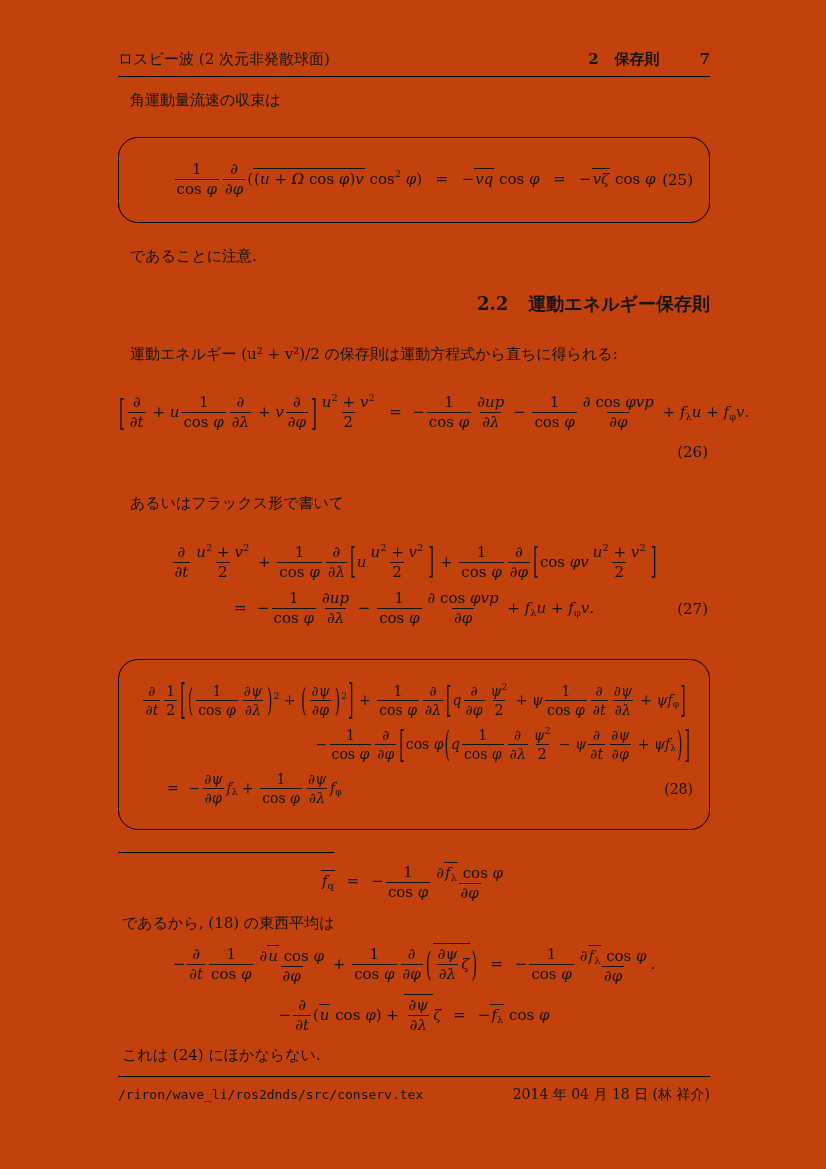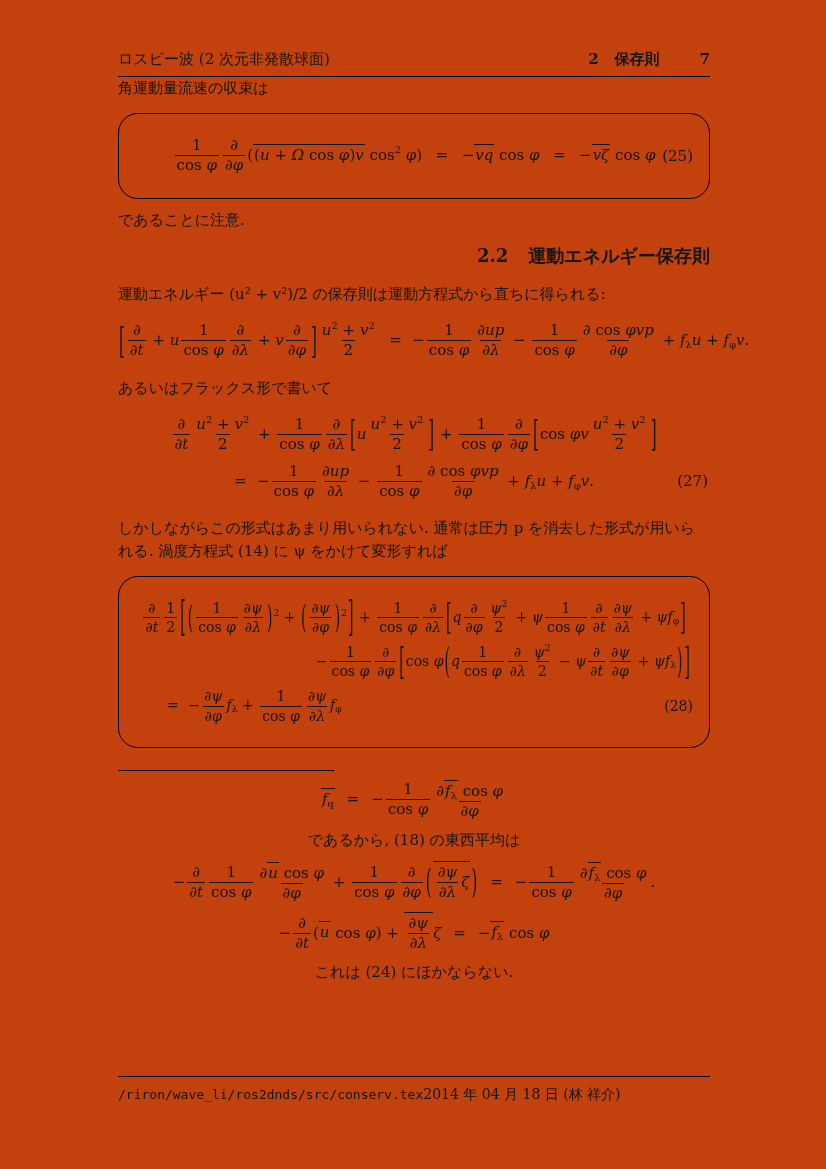--- a/index.html
+++ b/index.html
@@ -11,21 +11,21 @@
     font-size:15px;line-height:1.5;
     display:flex;flex-direction:column;position:relative;overflow:hidden;
   }
   
   .hdr{display:flex;justify-content:space-between;align-items:baseline;
        border-bottom:1px solid #000;padding-bottom:5px;}
   .hdr-right{font-weight:bold;}
   .hdr-page{margin-left:40px;font-weight:bold;}
   .hdr-secno{margin-right:16px;}
   
-  p.para{margin:0;}
+  p.para{margin:12px;}
   .mt-lg{margin-top:26px;} .mt-sm{margin-top:10px;}
   
   .sec{margin:14px 0 16px;font-size:18px;font-weight:bold;line-height:1.2;text-align:right;}
   .sec .secnum{font-family:"DejaVu Serif","Liberation Serif",serif;margin-right:20px;}
   .sec .sectitle{font-family:"DejaVu Sans","Liberation Sans",sans-serif;}
   
   .eqbox{border:1.2px solid #000;border-radius:20px;padding:14px 14px;margin:14px 0 10px;}
   
   .eq{margin:8px 0;}
   .eqline{position:relative;margin:9px 0;}
@@ -40,25 +40,25 @@
   .md{display:block;border-top:1px solid currentColor;padding:1px 2px 0;text-align:right;}
   .mo{display:inline-block;border-top:1px solid currentColor;padding:2px 1px 0;line-height:1.1;}
   .mg{display:inline-block;vertical-align:middle;transform-origin:50% 50%;margin:0 1px;}
   sup.ms{font-size:66%;vertical-align:0.65em;line-height:0;}
   sub.mb{font-size:66%;vertical-align:-0.3em;line-height:0;}
   .msp{display:inline-block;}
   .eq28{font-size:14px;}
   
   .footnote{margin-top:10px;font-size:15px;}
   .fnrule{width:216px;border-top:1px solid #000;margin:2px 0 8px;}
-  .footnote p.para{margin:8px 4px;text-align:center;}
+  .footnote p.para{margin:8px 4px;}
   .footnote .eq{margin:4px 0;}
   
   .ftr{margin-top:auto;border-top:1px solid #000;padding-top:7px;
-       display:flex;align-items:baseline;font-size:14px;}
+       display:flex;justify-content:space-between;align-items:baseline;font-size:14px;}
   .f-path{font-family:"DejaVu Sans Mono","Liberation Mono",monospace;font-size:13px;}
 </style>
 </head>
 <body>
 
 <div class="page">
 
   <div class="hdr">
     <span class="hdr-title">ロスビー波 (2 次元非発散球面)</span>
     <span class="hdr-right">
@@ -110,20 +110,21 @@
           </span><span class="mf">
             <span class="mn"><span class="mi">∂up</span></span>
             <span class="md"><span class="mi">∂λ</span></span>
           </span><span class="mr"> − </span><span class="mf">
             <span class="mn"><span class="mr">1</span></span>
             <span class="md"><span class="mr">cos </span><span class="mi">φ</span></span>
           </span><span class="mf">
             <span class="mn"><span class="mi">∂ </span><span class="mr">cos </span><span class="mi">φvp</span></span>
             <span class="md"><span class="mi">∂φ</span></span>
           </span><span class="mr"> + </span><span class="mi">f</span><sub class="mb">λ</sub><span class="mi">u</span><span class="mr"> + </span><span class="mi">f</span><sub class="mb">φ</sub><span class="mi">v</span><span class="mr">.</span></span></div>
+      <div class="eqline al-r"><span class="eqinner"></span><span class="eqno">(26)</span></div>
     </div>
 
   <p class="para">あるいはフラックス形で書いて</p>
 
   <div class="eq">
       <div class="eqline al-c"><span class="eqinner"><span class="mf">
             <span class="mn"><span class="mi">∂</span></span>
             <span class="md"><span class="mi">∂t</span></span>
           </span><span class="mf">
             <span class="mn"><span class="mi">u</span><sup class="ms">2</sup><span class="mr"> + </span><span class="mi">v</span><sup class="ms">2</sup></span>
@@ -155,21 +156,20 @@
             <span class="md"><span class="mi">∂λ</span></span>
           </span><span class="mr"> − </span><span class="mf">
             <span class="mn"><span class="mr">1</span></span>
             <span class="md"><span class="mr">cos </span><span class="mi">φ</span></span>
           </span><span class="mf">
             <span class="mn"><span class="mi">∂ </span><span class="mr">cos </span><span class="mi">φvp</span></span>
             <span class="md"><span class="mi">∂φ</span></span>
           </span><span class="mr"> + </span><span class="mi">f</span><sub class="mb">λ</sub><span class="mi">u</span><span class="mr"> + </span><span class="mi">f</span><sub class="mb">φ</sub><span class="mi">v</span><span class="mr">.</span></span><span class="eqno">(27)</span></div>
     </div>
 
-  <p class="para mt-sm">しかしながらこの形式はあまり用いられない. 通常は圧力 p を消去した形式が用いられる. 渦度方程式 (14) に ψ をかけて変形すれば</p>
 
   <div class="eqbox">
     <div class="eq eq28">
         <div class="eqline al-c"><span class="eqinner"><span class="mf">
               <span class="mn"><span class="mi">∂</span></span>
               <span class="md"><span class="mi">∂t</span></span>
             </span><span class="mf">
               <span class="mn"><span class="mr">1</span></span>
               <span class="md"><span class="mr">2</span></span>
             </span><span class="mg" style="transform: scaleY(2.9);">[</span><span class="mg" style="transform: scaleY(2.3);">(</span><span class="mf">

